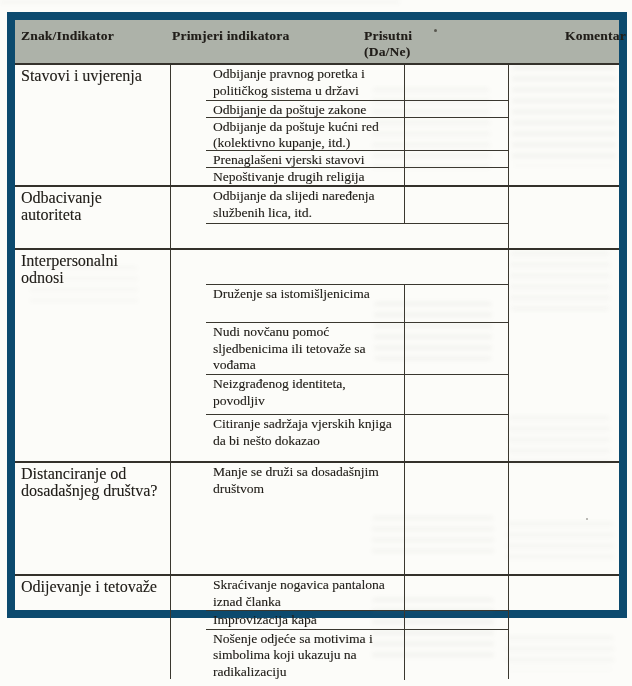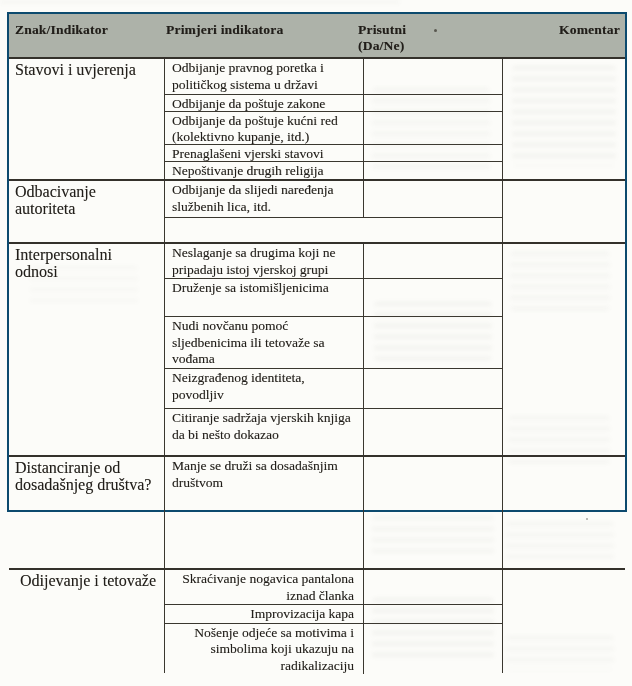--- a/index.html
+++ b/index.html
@@ -5,22 +5,22 @@
   html,body{margin:0;padding:0;width:632px;height:686px;overflow:hidden;}
   body{
     background:#fdfdfb;
     font-family:"Liberation Serif","DejaVu Serif",serif;
     color:#211e1a;
   }
   .page{position:relative;width:632px;height:686px;background:#fcfcf9;}
 
   
   .doc-table{
-    position:absolute;left:7px;top:12px;width:620px;height:500px;
-    border:2px solid #0c4a6e;
+    position:absolute;left:7px;top:12px;width:620px;height:606px;
+    border:8px solid #0c4a6e;
     box-sizing:border-box;
     background:transparent;
   }
 
   
   .thead{
     position:relative;height:43px;
     border-bottom:2px solid #34312b;
     box-sizing:content-box;
   }
@@ -35,32 +35,33 @@
   .h2{left:157px;}
   .h3{left:349px;}
   .h3 span{display:block;}
   .h4{left:550px;}
 
   
   .section{
     display:flex;box-sizing:border-box;
     border-bottom:2px solid #34312b;
   }
-  .section:last-child{border-bottom:none;text-align:right;}
+  .section:last-child{border-bottom:none;}
   .c1{
     width:156px;flex:0 0 156px;box-sizing:border-box;
     border-right:1px solid #3a372f;
     padding:2px 8px 0 6px;
     font-size:16px;line-height:17px;
     text-shadow:.3px .3px .5px rgba(50,45,35,.35);
   }
   .mid{flex:0 0 337px;width:337px;display:flex;flex-direction:column;box-sizing:border-box;}
   .irow{
     display:flex;box-sizing:border-box;
     border-bottom:1px solid #3a372f;
+    margin-left:35px;
   }
   .irow:last-child{border-bottom:none;flex:1;}
   .txt{
     width:199px;flex:0 0 199px;box-sizing:border-box;
     border-right:1px solid #3a372f;
     padding:1px 9px 0 7px;
     font-size:13.5px;line-height:16.5px;
     text-shadow:.3px .3px .5px rgba(50,45,35,.35);
   }
   .pris{flex:1;box-sizing:border-box;font-size:13.5px;padding:1px 4px;}
@@ -134,21 +135,20 @@
           <div class="pris"></div>
         </div>
       </div>
       <div class="c4"></div>
     </div>
 
     <div class="section" style="height:213px">
       <div class="c1">Interpersonalni odnosi</div>
       <div class="mid">
         <div class="irow" style="height:35px">
-          <div class="txt">Neslaganje sa drugima koji ne pripadaju istoj vjerskoj grupi</div>
           <div class="pris"></div>
         </div>
         <div class="irow" style="height:38px">
           <div class="txt">Druženje sa istomišljenicima</div>
           <div class="pris"></div>
         </div>
         <div class="irow" style="height:52px">
           <div class="txt">Nudi novčanu pomoć sljedbenicima ili tetovaže sa vođama</div>
           <div class="pris"></div>
         </div>

